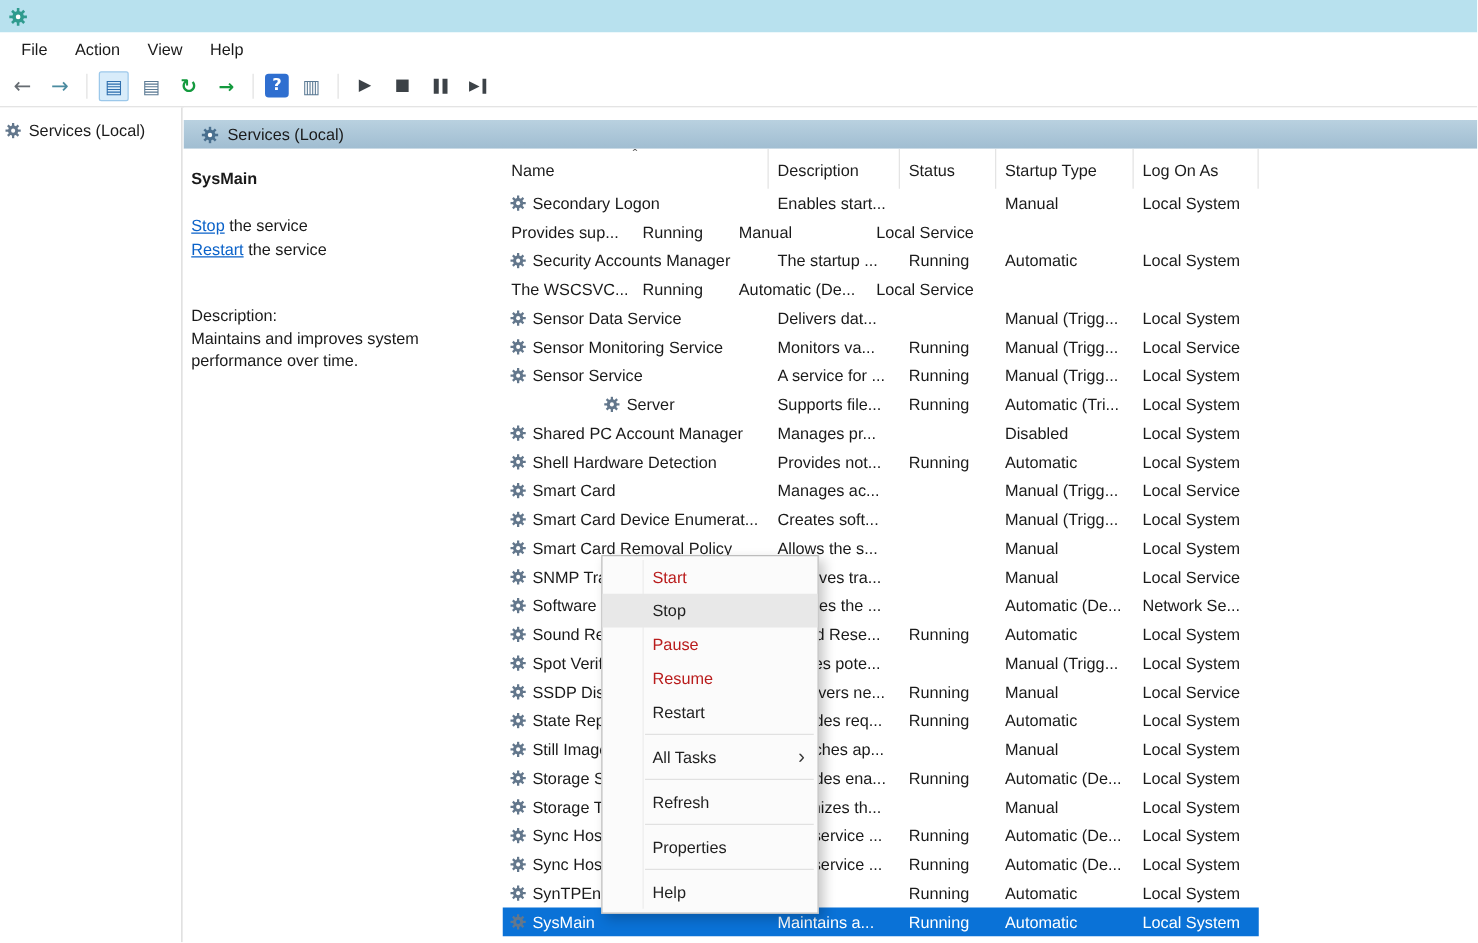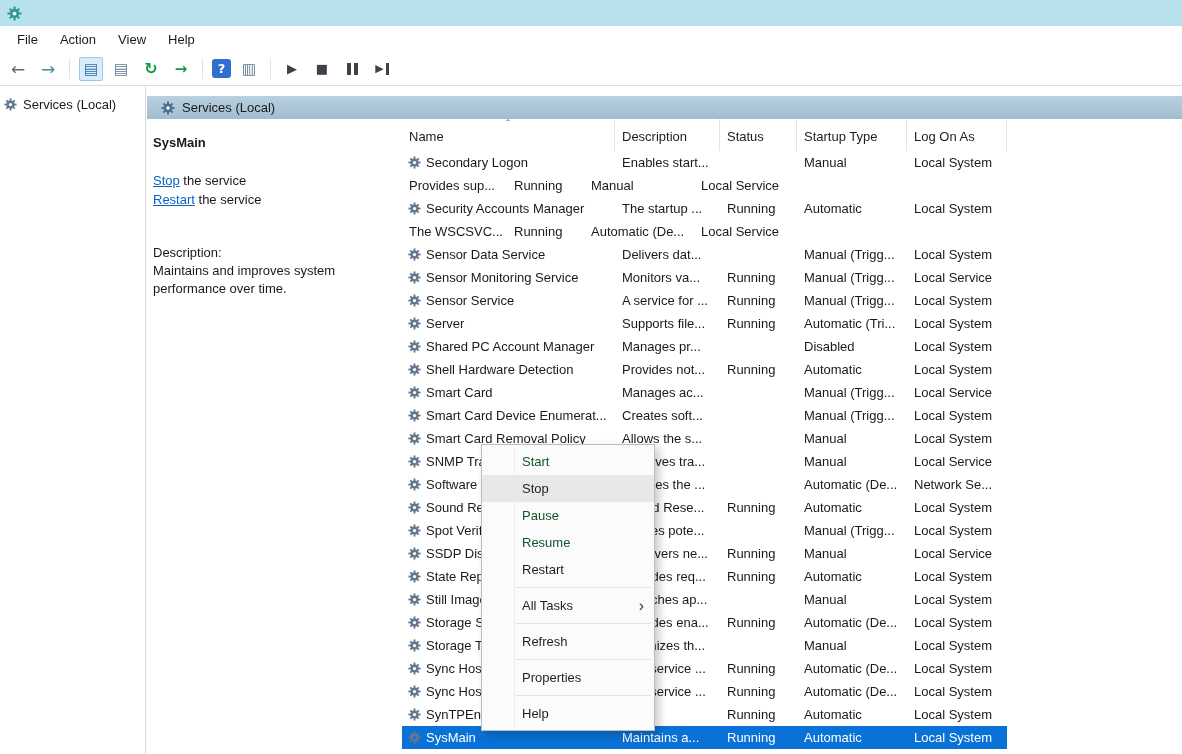--- a/index.html
+++ b/index.html
@@ -70,21 +70,21 @@
   .gear{display:inline-flex;flex:0 0 auto;}
   .gear svg{display:block;}
 
   
   .context-menu{position:absolute;left:481px;top:444px;width:174px;background:#fbfbfb;
                 border:1px solid #bdbdbd;box-shadow:4px 4px 9px rgba(0,0,0,.22);
                 padding:3px 0;z-index:50;box-sizing:border-box;}
   .context-menu .gutter{position:absolute;left:32px;top:3px;bottom:3px;width:1px;background:#ededed;}
   .cm-item{height:27px;display:flex;align-items:center;padding:0 14px 0 40px;position:relative;
            color:#1f1f1f;cursor:default;}
-  .cm-item.disabled{color:#14532d;}
+  .cm-item.disabled{color:#b91c1c;}
   .cm-item.hover{background:var(--menu-highlight,#e8e8e8);}
   .cm-sep{height:1px;background:#e1e1e1;margin:4px 3px 4px 34px;}
   .cm-arrow{position:absolute;right:10px;font-size:16px;color:#3a3a3a;line-height:1;}
 </style>
 </head>
 <body>
 
 <div class="window">
 
   <div class="titlebar">
@@ -332,21 +332,21 @@
                 </svg>
               </span>
               <span>Sensor Service</span>
             </div>
             <div class="cell" style="width: 105px;">A service for ...</div>
             <div class="cell" style="width: 77px;">Running</div>
             <div class="cell" style="width: 110px;">Manual (Trigg...</div>
             <div class="cell" style="width: 100px;">Local System</div>
           </div>
           <div class="lrow">
-            <div class="cell name" style="width: 213px;">
+            <div class="cell name" style="width: 213px; justify-content: center;">
               <span class="gear">
                 <svg width="13" height="13" viewBox="0 0 16 16">
                   <g stroke="#63778c" stroke-width="2.2">
                     <line x1="8" y1="0.5" x2="8" y2="15.5"></line>
                     <line x1="0.5" y1="8" x2="15.5" y2="8"></line>
                     <line x1="2.8" y1="2.8" x2="13.2" y2="13.2"></line>
                     <line x1="13.2" y1="2.8" x2="2.8" y2="13.2"></line>
                   </g>
                   <circle cx="8" cy="8" r="5" fill="#63778c"></circle>
                   <circle cx="8" cy="8" r="2" fill="#ffffff"></circle>

